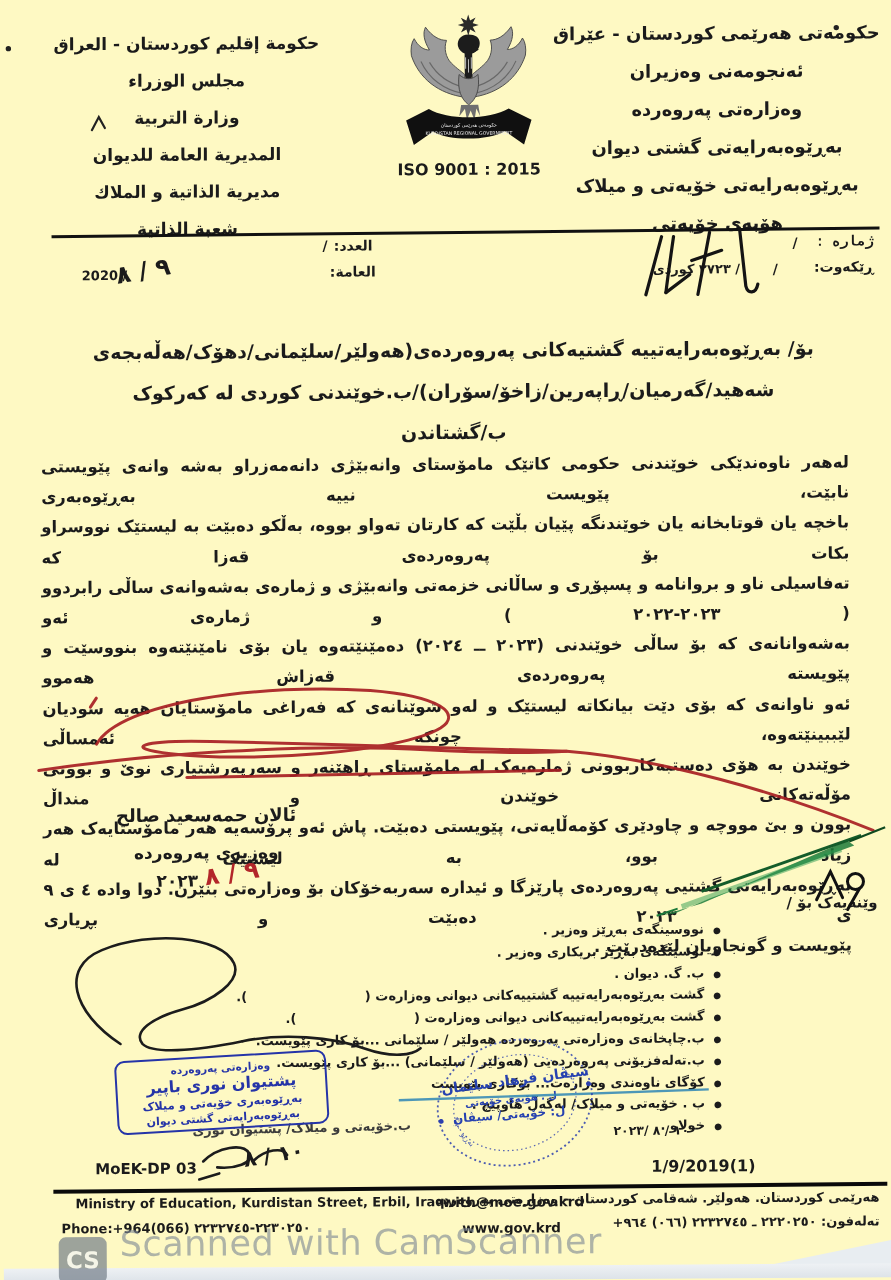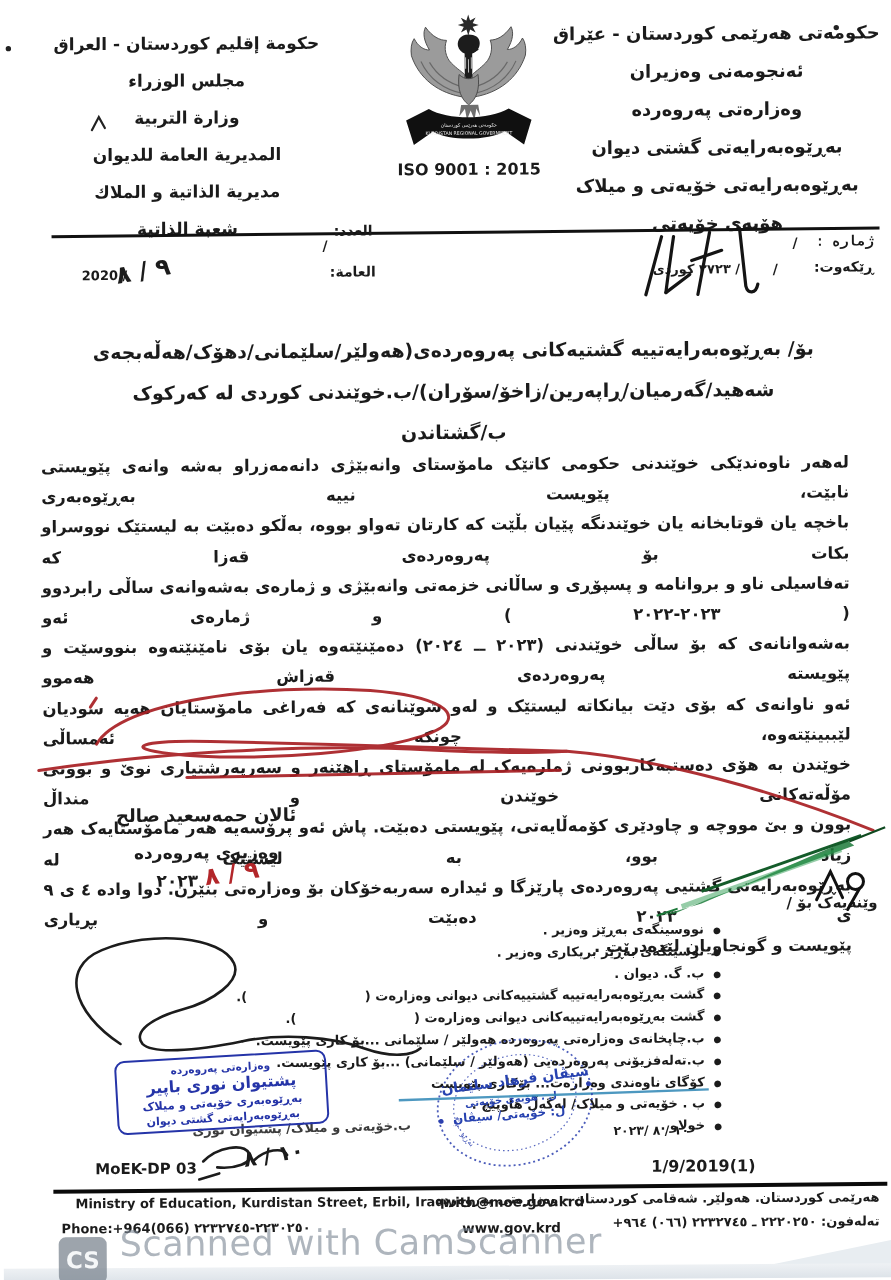--- a/index.html
+++ b/index.html
@@ -1,16 +1,16 @@
 <!DOCTYPE html>
 <html lang="ckb" dir="rtl"><head>
 <meta charset="utf-8">
 <style>
   html,body{margin:0;padding:0;background:#cfd4d9;}
-  .page{position:relative;width:891px;height:1280px;background:#ffffff;overflow:hidden;
+  .page{position:relative;width:891px;height:1280px;background:#fef9c3;overflow:hidden;
         font-family:"DejaVu Sans",sans-serif;color:#1b1b1b;margin:0 auto;}
   .tilt{position:absolute;inset:0;transform:rotate(-0.35deg);}
   .abs{position:absolute;}
   .rtl{direction:rtl;unicode-bidi:embed;}
   .ltr{direction:ltr;}
   .c{text-align:center;}
   .b{font-weight:700;}
   .hdr{font-size:17px;line-height:37px;font-weight:700;}
   .hdr-r{font-size:18px;line-height:38px;font-weight:700;}
   .lbl{font-size:14px;font-weight:700;white-space:nowrap;}
@@ -89,21 +89,21 @@
       <path d="M72 100 L70 112 L76 104 L78 116 L82 106 L86 116 L88 104 L92 112 L90 100 Z" fill="#6f6f6f"></path>
       <path d="M14 116 L38 104 C58 116 102 116 122 104 L146 116 L138 142 L118 128 C100 138 60 138 42 128 L22 142 Z" fill="#101010"></path>
       <text x="80" y="123" font-size="5" fill="#eeeeee" text-anchor="middle">حکومەتی هەرێمی کوردستان</text>
       <text x="80" y="131.5" font-size="4.9" fill="#eeeeee" text-anchor="middle">KURDISTAN REGIONAL GOVERNMENT</text>
     </g>
   </svg>
   <div class="abs c b" style="left:394px;top:160px;width:156px;font-size:16px;">ISO 9001 : 2015</div>
 
   <div class="abs" style="left:54px;top:231px;width:828px;height:3px;background:#111;transform:rotate(-0.25deg);"></div>
 
-  <div class="abs rtl lbl" style="right:516px;top:222px;">العدد:</div>
+  <div class="abs rtl lbl" style="right:516px;top:237px;">العدد:</div>
   <div class="abs lbl" style="left:325px;top:237px;">/</div>
   <div class="abs rtl lbl" style="right:513px;top:263px;">العامة:</div>
   <div class="abs rtl lbl" style="left:84px;top:266px;font-size:13px;">/ 2020</div>
   <div class="abs rtl hw" style="left:118px;top:255px;font-size:24px;transform:rotate(-10deg);">٩ / ٨</div>
 
   <div class="abs rtl lbl" style="right:15px;top:235px;font-family:Liberation Mono, monospace;">ژمارە :</div>
   <div class="abs lbl" style="left:795px;top:237px;">/</div>
   <div class="abs rtl lbl" style="right:15px;top:261px;">ڕێکەوت:</div>
   <div class="abs lbl" style="left:775px;top:263px;">/</div>
   <div class="abs rtl lbl" style="left:655px;top:263px;font-size:13px;">/ ٢٧٢٣ کوردی</div>

